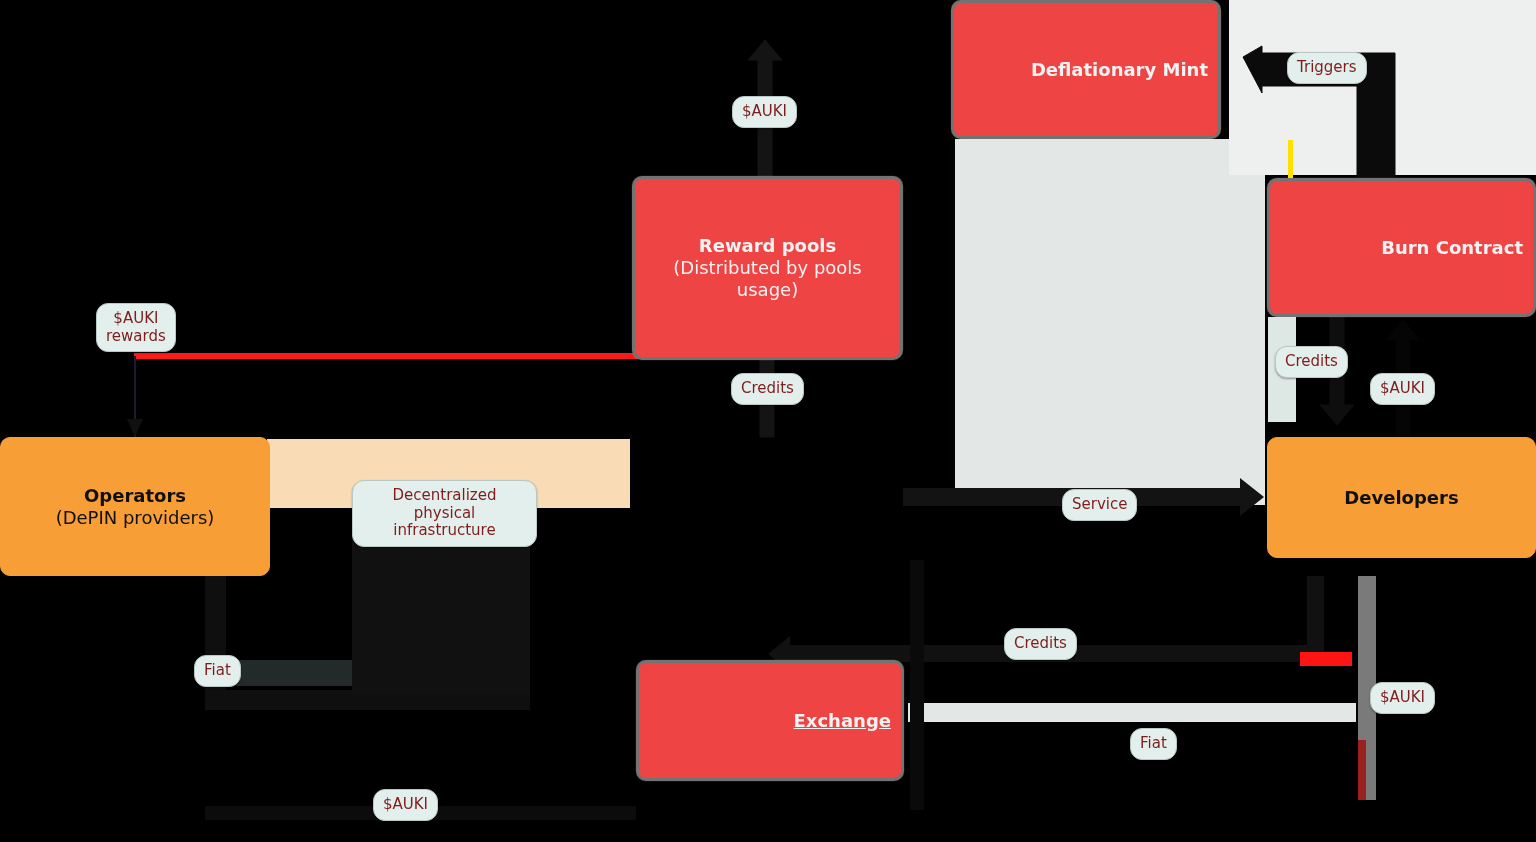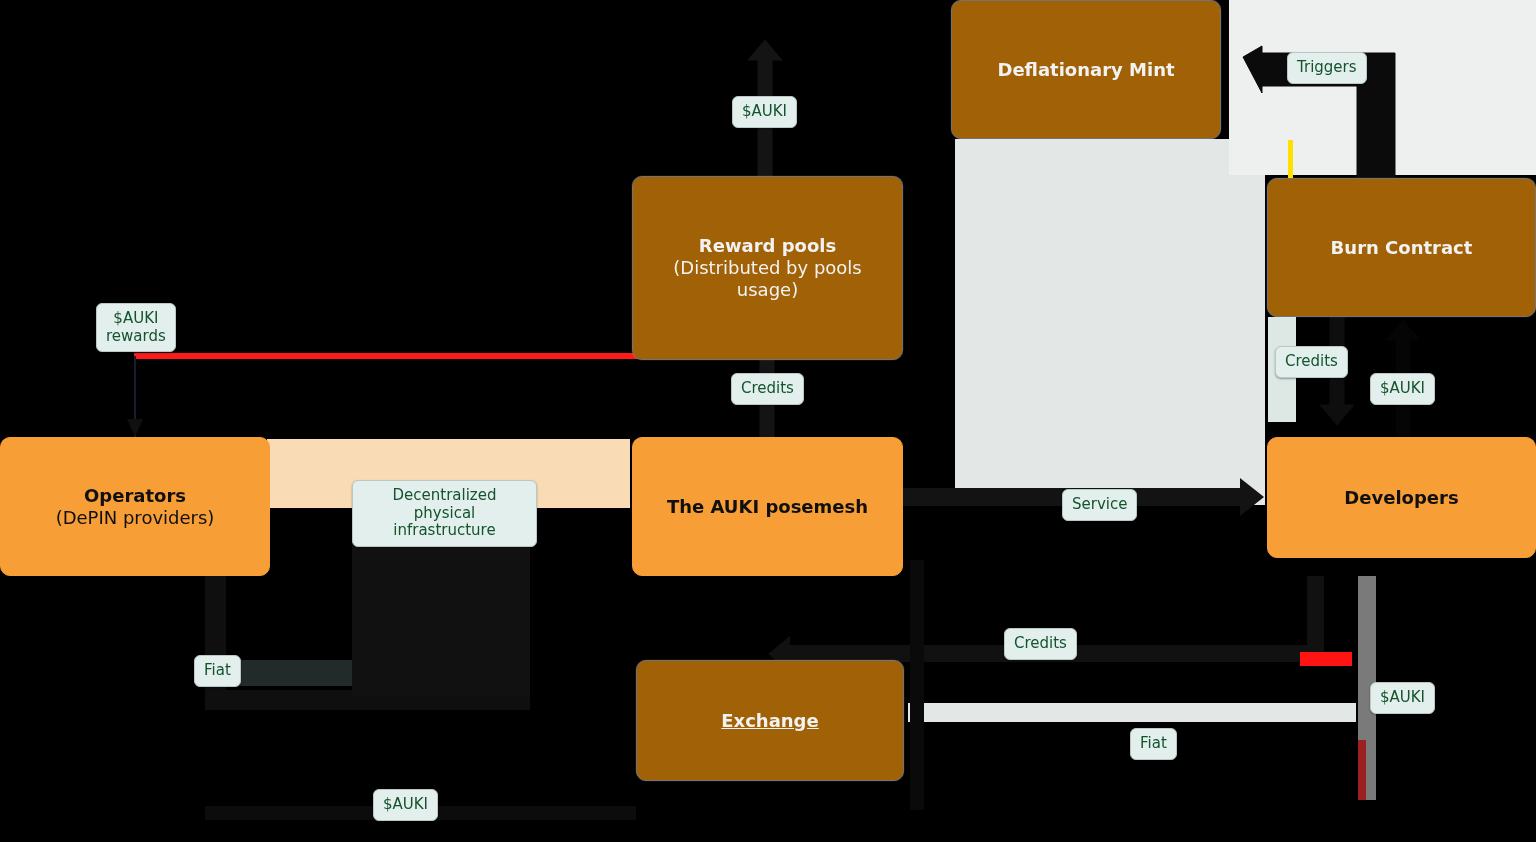--- a/index.html
+++ b/index.html
@@ -31,24 +31,25 @@
     position: absolute;
     box-sizing: border-box;
     display: flex;
     align-items: center;
     justify-content: center;
     text-align: center;
     border-radius: 10px;
     line-height: 1.22;
   }
   .node.dark {
-    background: #a16207;
+    background: #ef4444;
     color: #f2f2f2;
-    border: 1px solid #737373;
+    border: 3px solid #737373;
     box-shadow: 0 0 0 0.5px rgba(255,255,255,0.12);
+    justify-content: flex-end;
   }
   .node.orange {
     background: #F89E37;
     color: #101010;
     border: 1px solid #F89E37;
   }
   .node .node-txt {
     padding: 4px 10px;
     font-size: 18px;
   }
@@ -57,23 +58,23 @@
   }
   .node .sub {
     font-weight: normal;
   }
 
   
   .elabel {
     position: absolute;
     box-sizing: border-box;
     background: #E2EFEC;
-    color: #14532d;
+    color: #7f1d1d;
     border: 1px solid #b9c8c5;
-    border-radius: 6px;
+    border-radius: 12px;
     font-size: 15px;
     line-height: 1.18;
     padding: 6px 9px;
     text-align: center;
     white-space: pre-line;
     box-shadow: 0 1px 2px rgba(0,0,0,0.35);
   }
 </style>
 </head>
 <body>
@@ -145,25 +146,20 @@
       <span class="sub">(DePIN providers)</span>
     </div>
   </div>
 
   <div class="node dark" style="left:1267px; top:178px; width:269px; height:139px;">
     <div class="node-txt">
       <span class="title-strong">Burn Contract</span>
     </div>
   </div>
 
-  <div class="node orange" style="left:632px; top:437px; width:271px; height:139px;">
-    <div class="node-txt">
-      <span class="title-strong">The AUKI posemesh</span>
-    </div>
-  </div>
 
   <div class="node orange" style="left:1267px; top:437px; width:269px; height:121px;">
     <div class="node-txt">
       <span class="title-strong">Developers</span>
     </div>
   </div>
 
   <div class="node dark" style="left:636px; top:660px; width:268px; height:121px;text-decoration:underline;">
     <div class="node-txt">
       <span class="title-strong">Exchange</span>

